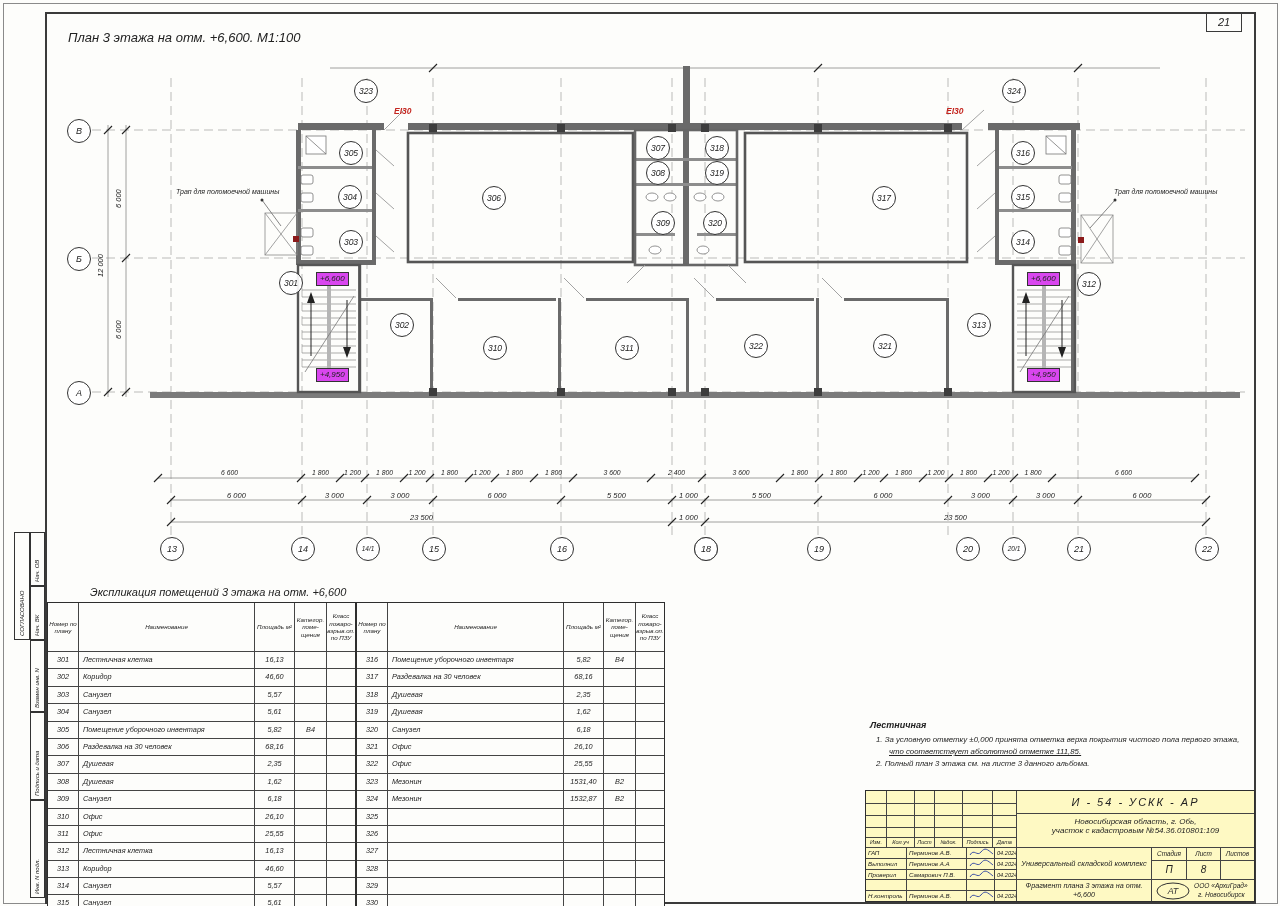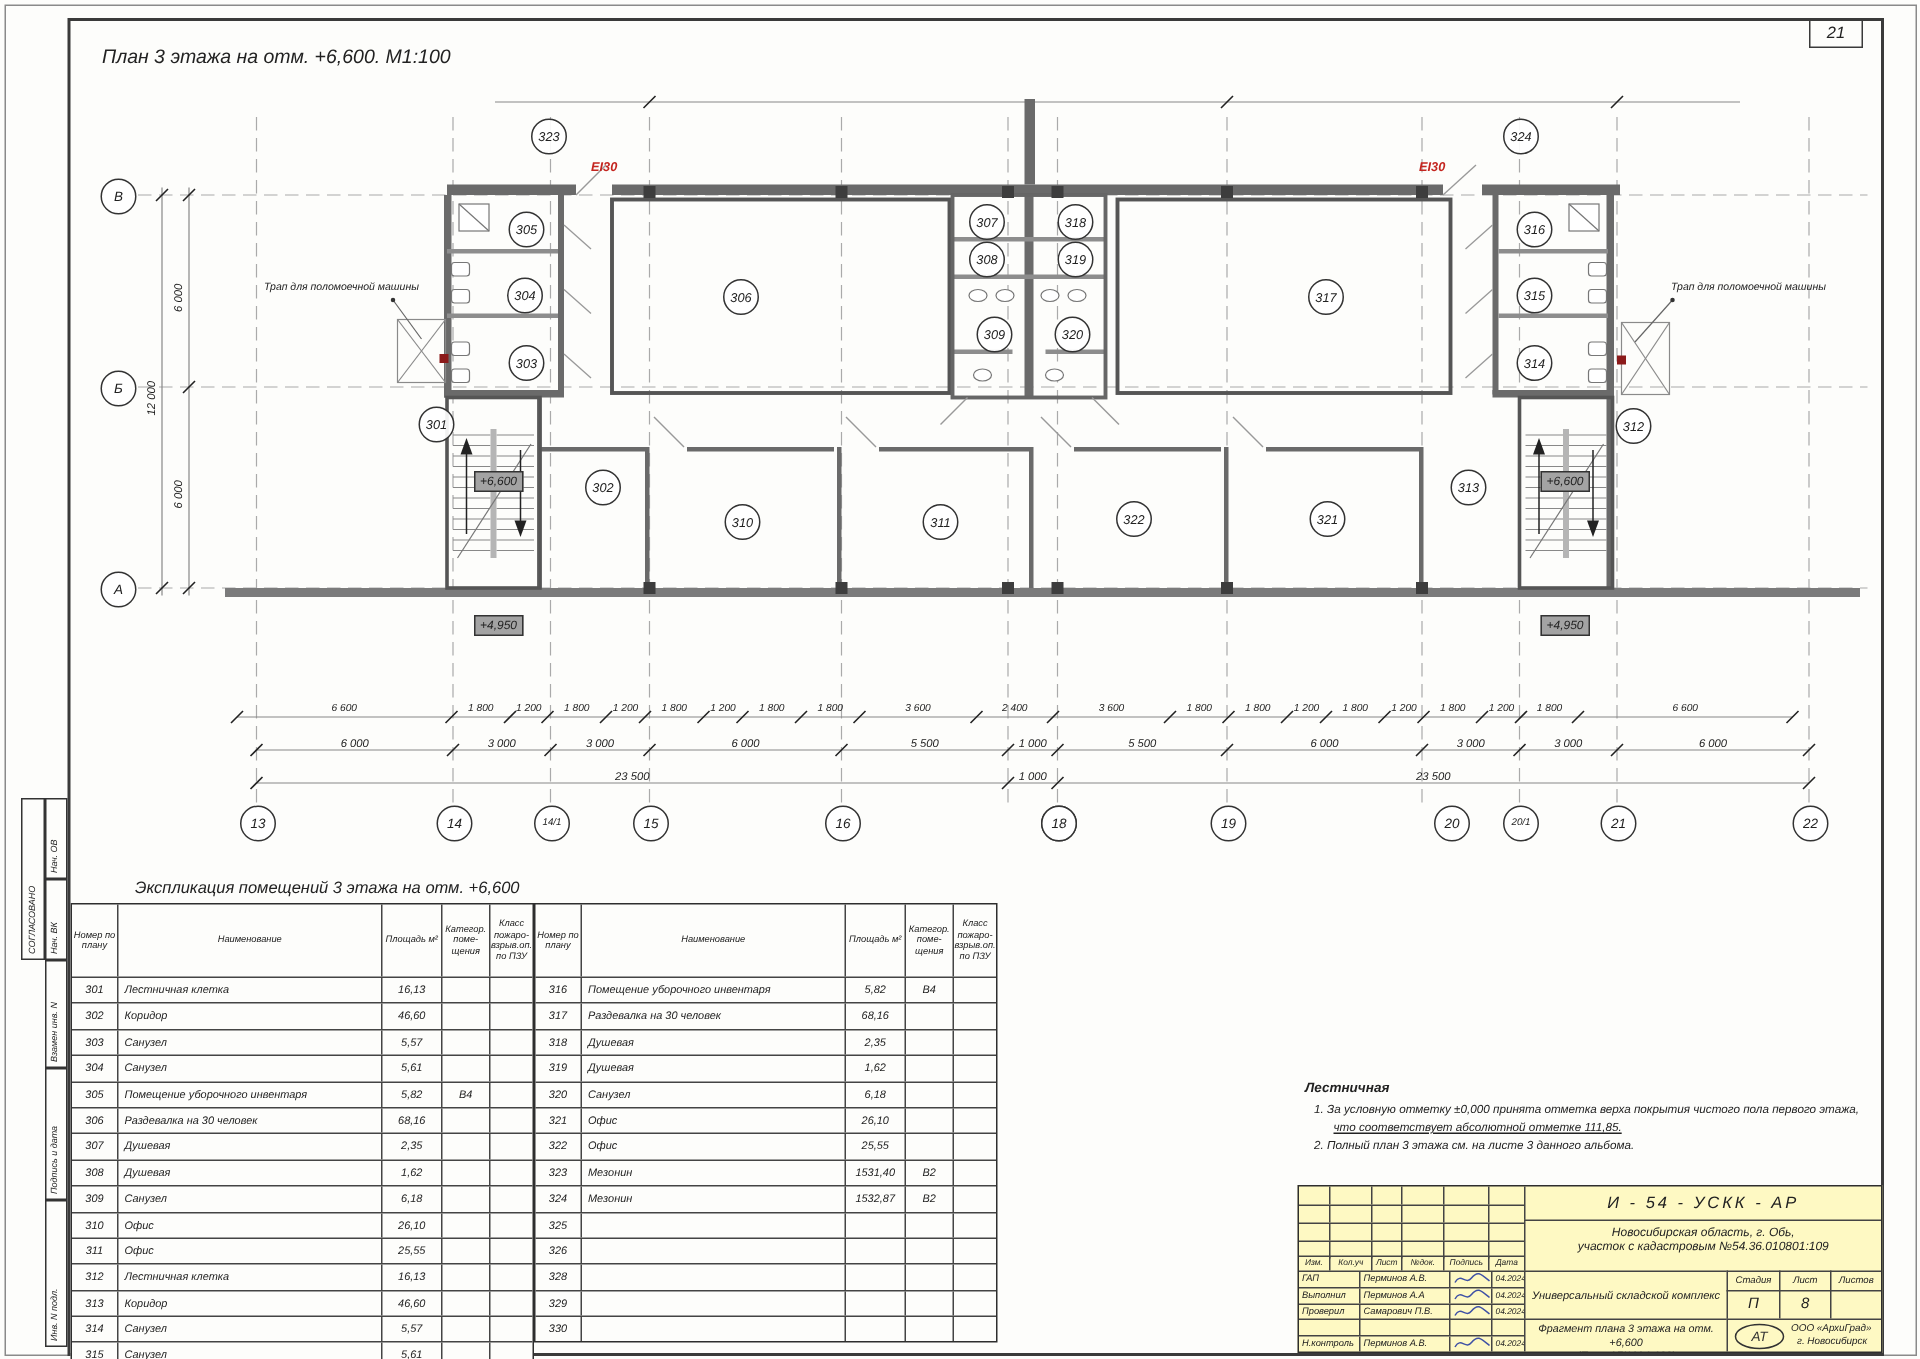--- a/index.html
+++ b/index.html
@@ -12,22 +12,22 @@
   .sheetnum{position:absolute;left:1206px;top:12px;width:34px;height:18px;border:1.5px solid #3a3a3a;
             font-style:italic;font-size:11px;text-align:center;line-height:18px;}
   .bubble{position:absolute;width:22px;height:22px;border:1px solid #333;border-radius:50%;
           background:rgba(255,255,255,.92);font-style:italic;font-size:8.5px;text-align:center;
           line-height:22px;transform:translate(-11px,-11px);}
   .axis-b{font-size:9px;}
   .axis-b.small{font-size:6.5px;letter-spacing:0;}
   .dim{position:absolute;font-style:italic;font-size:6.8px;color:#222;transform:translateX(-50%);white-space:nowrap;}
   .dim.r2{font-size:7.5px;}
   .vt{position:absolute;font-style:italic;font-size:7.5px;transform:rotate(-90deg);transform-origin:0 0;white-space:nowrap;}
-  .elev{position:absolute;border:1px solid #333;background:#a3a3a3;font-style:italic;font-size:8px;
-        padding:0 3px;line-height:12px;margin-top:42px;}
+  .elev{position:absolute;border:1px solid #333;background:#d946ef;font-style:italic;font-size:8px;
+        padding:0 3px;line-height:12px;}
   .fire{position:absolute;font-style:italic;font-size:8.5px;font-weight:bold;}
   .trap{position:absolute;font-style:italic;font-size:7px;color:#222;}
   
   .extable{position:absolute;border:1.5px solid #2e2e2e;background:#fdfdfb;}
   .exrow{display:grid;grid-template-columns:30px 176px 40px 32px 29px;border-top:0.8px solid #444;}
   .exrow:first-child{border-top:none;}
   .exrow>div{border-left:0.8px solid #444;overflow:hidden;font-style:italic;}
   .exrow>div:first-child{border-left:none;}
   .exhead{height:48px;}
   .exhead>div{font-size:6.2px;line-height:1.2;display:flex;align-items:center;justify-content:center;
@@ -566,20 +566,27 @@
         <div></div>
       </div>
       <div class="exrow exr">
         <div>326</div>
         <div class="nm"></div>
         <div></div>
         <div></div>
         <div></div>
       </div>
       <div class="exrow exr">
+        <div>327</div>
+        <div class="nm"></div>
+        <div></div>
+        <div></div>
+        <div></div>
+      </div>
+      <div class="exrow exr">
         <div>328</div>
         <div class="nm"></div>
         <div></div>
         <div></div>
         <div></div>
       </div>
       <div class="exrow exr">
         <div>329</div>
         <div class="nm"></div>
         <div></div>

